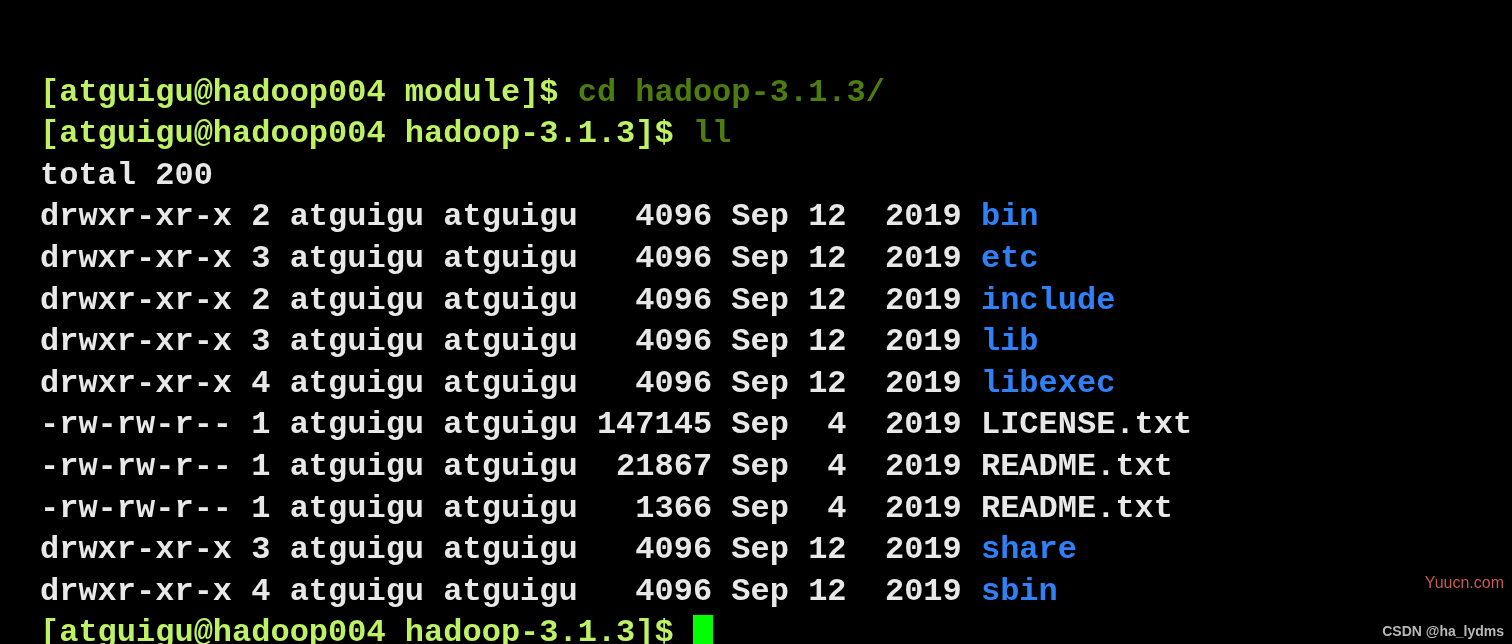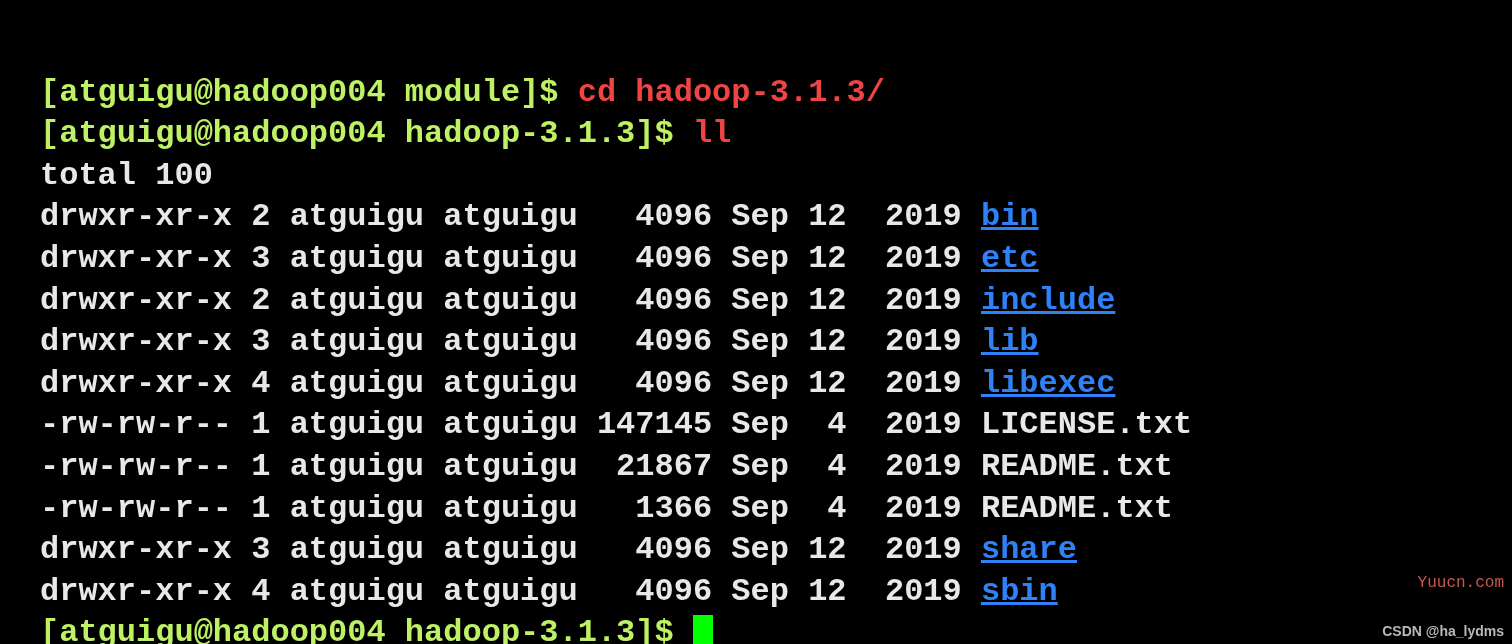--- a/index.html
+++ b/index.html
@@ -22,44 +22,43 @@
       background-color: #000000;
       color: #e8e8e8;
       padding: 30px 40px;
       white-space: pre;
       width: 1512px;
     }
     .prompt {
       color: #bef264;
     }
     .cmd {
-      color: #ef4444;
+      color: #4d7c0f;
     }
     .dir {
       color: #2f81f7;
       font-weight: bold;
-      text-decoration: underline;
     }
     .file {
       color: #e8e8e8;
       margin-top: 12px;
     }
     .cursor {
       background-color: #00ff00;
       color: #00ff00;
       display: inline-block;
       width: 20px;
       height: 36px;
       vertical-align: text-bottom;
     }
     .watermark-right {
       position: absolute;
       bottom: 50px;
       right: 8px;
-      font-family: Liberation Mono, monospace;
+      font-family: Liberation Sans, sans-serif;
       font-size: 16px;
       font-weight: normal;
       color: #e86a5f;
       opacity: 0.85;
     }
     .watermark-bottom {
       position: absolute;
       bottom: 4px;
       right: 8px;
       font-family: Arial, sans-serif;
@@ -67,21 +66,21 @@
       font-weight: bold;
       color: #b8b8b8;
     }
   </style>
 </head>
 <body>
 
 <div class="terminal">
 <span><span class="prompt">[atguigu@hadoop004 module]$ </span><span class="cmd">cd hadoop-3.1.3/</span></span>
 <span><span class="prompt">[atguigu@hadoop004 hadoop-3.1.3]$ </span><span class="cmd">ll</span></span>
-<span>total 100</span>
+<span>total 200</span>
 <div id="listing"><span>drwxr-xr-x 2 atguigu atguigu   4096 Sep 12  2019 <span class="dir">bin</span></span>
 <span>drwxr-xr-x 3 atguigu atguigu   4096 Sep 12  2019 <span class="dir">etc</span></span>
 <span>drwxr-xr-x 2 atguigu atguigu   4096 Sep 12  2019 <span class="dir">include</span></span>
 <span>drwxr-xr-x 3 atguigu atguigu   4096 Sep 12  2019 <span class="dir">lib</span></span>
 <span>drwxr-xr-x 4 atguigu atguigu   4096 Sep 12  2019 <span class="dir">libexec</span></span>
 <span>-rw-rw-r-- 1 atguigu atguigu 147145 Sep  4  2019 <span class="file">LICENSE.txt</span></span>
 <span>-rw-rw-r-- 1 atguigu atguigu  21867 Sep  4  2019 <span class="file">README.txt</span></span>
 <span>-rw-rw-r-- 1 atguigu atguigu   1366 Sep  4  2019 <span class="file">README.txt</span></span>
 <span>drwxr-xr-x 3 atguigu atguigu   4096 Sep 12  2019 <span class="dir">share</span></span>
 <span>drwxr-xr-x 4 atguigu atguigu   4096 Sep 12  2019 <span class="dir">sbin</span></span></div><span><span class="prompt">[atguigu@hadoop004 hadoop-3.1.3]$ </span><span class="cursor"></span></span></div>

